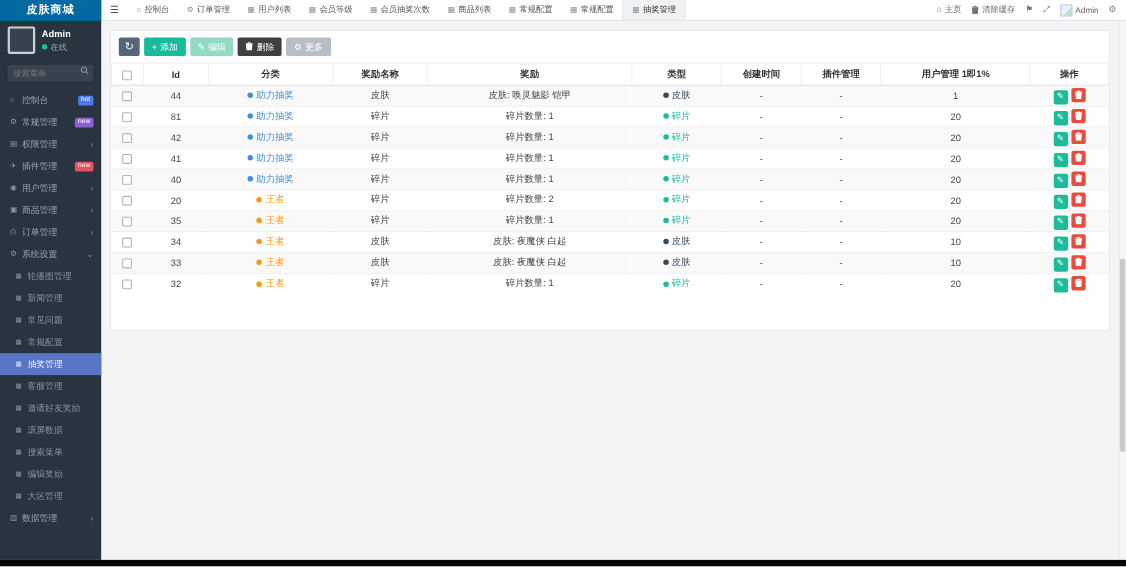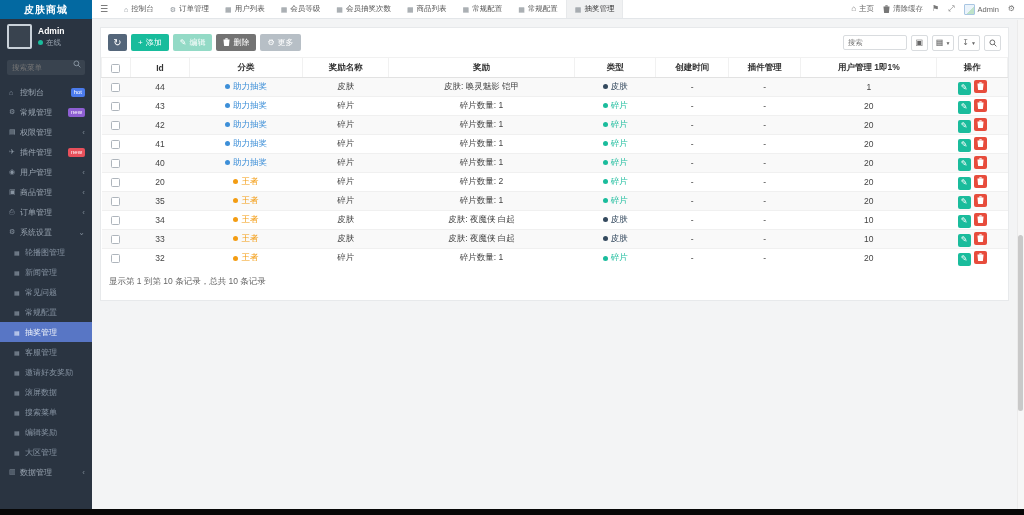--- a/index.html
+++ b/index.html
@@ -44,21 +44,21 @@
 
   
   .content { position:absolute; top:20px; left:0; right:7px; bottom:6px; background:#f3f4f5; padding:7px 8px; overflow:hidden; }
   .panel { background:#fff; border:1px solid #e7e9eb; min-height:274px; }
   .toolbar { display:flex; align-items:center; padding:6px 7px; gap:4px; }
   .btn { display:inline-flex; align-items:center; gap:3px; height:17px; padding:0 7px; border:none; border-radius:2px; color:#fff; font-size:8px; font-family:inherit; cursor:pointer; }
   .btn .bic { font-size:8px; line-height:1; }
   .btn-refresh { width:19px; justify-content:center; padding:0; background:#54667a; font-size:10px; }
   .btn-add { background:#18bc9c; }
   .btn-edit { background:#93dac6; }
-  .btn-del { background:#737373; }
+  .btn-del { background:#404040; }
   .btn-more { background:#b7bfc6; }
   .toolbar-right { margin-left:auto; display:flex; align-items:center; gap:4px; }
   .search-input { width:64px; height:15px; border:1px solid #d9dcdf; border-radius:2px; font-size:7.5px; padding:0 4px; color:#555; outline:none; }
   .tbtn { height:16px; min-width:17px; border:1px solid #d9dcdf; background:#fff; border-radius:2px; display:inline-flex; align-items:center; justify-content:center; gap:2px; font-size:8px; color:#666; padding:0 3px; cursor:pointer; line-height:0; }
   .caret { font-size:5px; color:#666; }
 
   
   table { width:100%; border-collapse:collapse; table-layout:fixed; font-size:8.5px; color:#444; }
   th { font-weight:bold; color:#333; height:20px; text-align:center; border:1px solid #f1f1f1; border-bottom:1px solid #e2e2e2; background:#fff; overflow:hidden; white-space:nowrap; }
   td { height:19px; text-align:center; border-top:1px solid #f0f0f0; overflow:hidden; white-space:nowrap; }
@@ -273,40 +273,20 @@
         <button class="btn btn-del">
             <span class="bic"><svg width="7" height="8" viewBox="0 0 10 12" fill="currentColor">
                 <path d="M0.5 3h9l-.8 8.1c-.05.5-.45.9-.95.9H2.25c-.5 0-.9-.4-.95-.9L0.5 3zM3.5.5h3l.7 1.2h2.3v1.1H.5V1.7h2.3L3.5.5z"></path>
               </svg></span>
             <span>删除</span>
           </button>
         <button class="btn btn-more">
             <span class="bic">⚙</span>
             <span>更多</span>
           </button>
-        <div class="toolbar-right">
-          <input class="search-input" placeholder="搜索" style="">
-          <button class="tbtn">
-              <span>▣</span>
-            </button>
-          <button class="tbtn">
-              <span>▦</span>
-              <span class="caret">▼</span>
-            </button>
-          <button class="tbtn">
-              <span>↧</span>
-              <span class="caret">▼</span>
-            </button>
-          <button class="tbtn">
-              <span><svg width="8" height="8" viewBox="0 0 10 10">
-                  <circle cx="4.2" cy="4.2" r="3" fill="none" stroke="currentColor" stroke-width="1.2"></circle>
-                  <line x1="6.4" y1="6.4" x2="9.2" y2="9.2" stroke="currentColor" stroke-width="1.2"></line>
-                </svg></span>
-            </button>
-        </div>
       </div>
       <table>
         <colgroup>
           <col style="width:3.2%">
             <col style="width:6.5%">
             <col style="width:12.5%">
             <col style="width:9.5%">
           <col style="width:20.5%">
             <col style="width:9%">
             <col style="width:8%">
@@ -342,21 +322,21 @@
               <td><button class="opbtn op-edit">
                   <span style="font-size:8px;line-height:1;">✎</span>
                 </button><button class="opbtn op-del">
                   <span><svg width="7" height="8" viewBox="0 0 10 12" fill="currentColor">
                       <path d="M0.5 3h9l-.8 8.1c-.05.5-.45.9-.95.9H2.25c-.5 0-.9-.4-.95-.9L0.5 3zM3.5.5h3l.7 1.2h2.3v1.1H.5V1.7h2.3L3.5.5z"></path>
                     </svg></span>
                 </button></td>
             </tr>
             <tr>
               <td><span class="cb"></span></td>
-              <td>43</td>
+              <td>81</td>
               <td><span class="dot" style="background: rgb(61, 143, 216);"></span><span style="color: rgb(61, 143, 216);">助力抽奖</span></td>
               <td>碎片</td>
               <td>碎片数量: 1</td>
               <td><span class="dot" style="background: rgb(26, 188, 156);"></span><span style="color: rgb(26, 188, 156);">碎片</span></td>
               <td>-</td>
               <td>-</td>
               <td>20</td>
               <td><button class="opbtn op-edit">
                   <span style="font-size:8px;line-height:1;">✎</span>
                 </button><button class="opbtn op-del">
@@ -504,21 +484,20 @@
               <td><button class="opbtn op-edit">
                   <span style="font-size:8px;line-height:1;">✎</span>
                 </button><button class="opbtn op-del">
                   <span><svg width="7" height="8" viewBox="0 0 10 12" fill="currentColor">
                       <path d="M0.5 3h9l-.8 8.1c-.05.5-.45.9-.95.9H2.25c-.5 0-.9-.4-.95-.9L0.5 3zM3.5.5h3l.7 1.2h2.3v1.1H.5V1.7h2.3L3.5.5z"></path>
                     </svg></span>
                 </button></td>
             </tr>
           </tbody>
       </table>
-      <div class="tfooter">显示第 1 到第 10 条记录，总共 10 条记录</div>
     </div>
   </div>
 </div>
 
 <div class="scrollbar">
     <div class="thumb"></div>
   </div>
 <div class="bottom-bar"></div>
 
 </body></html>

